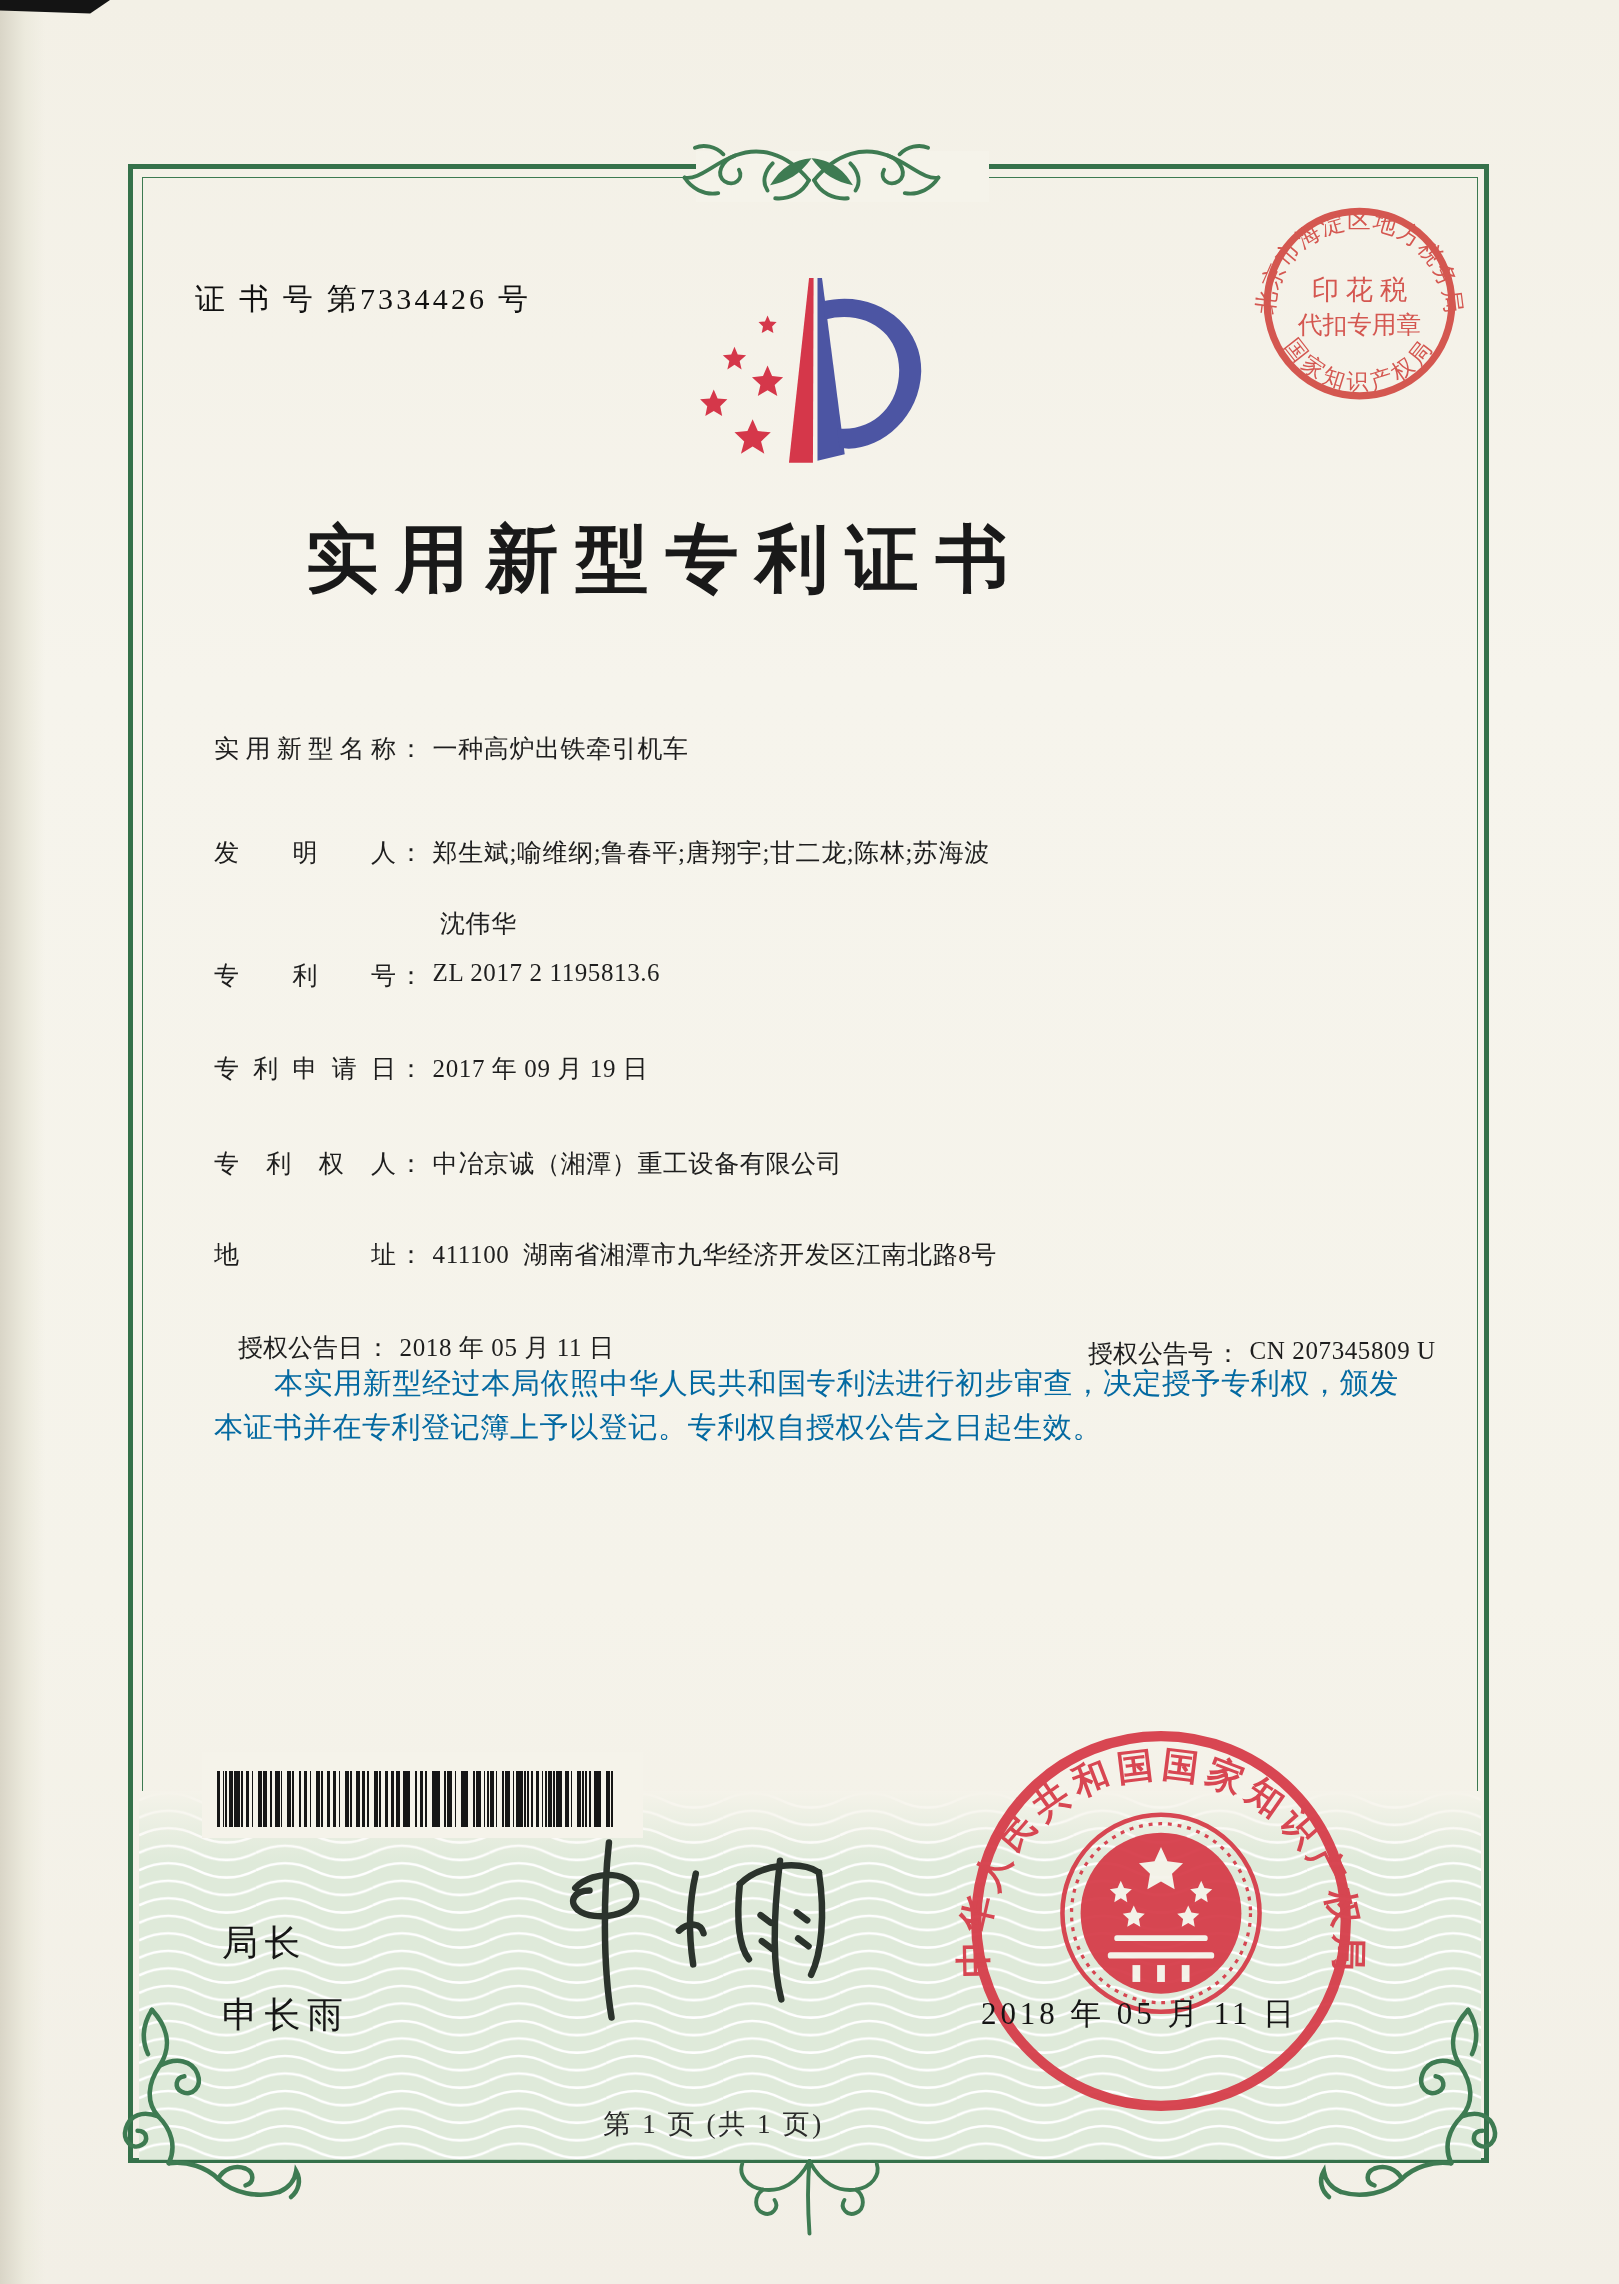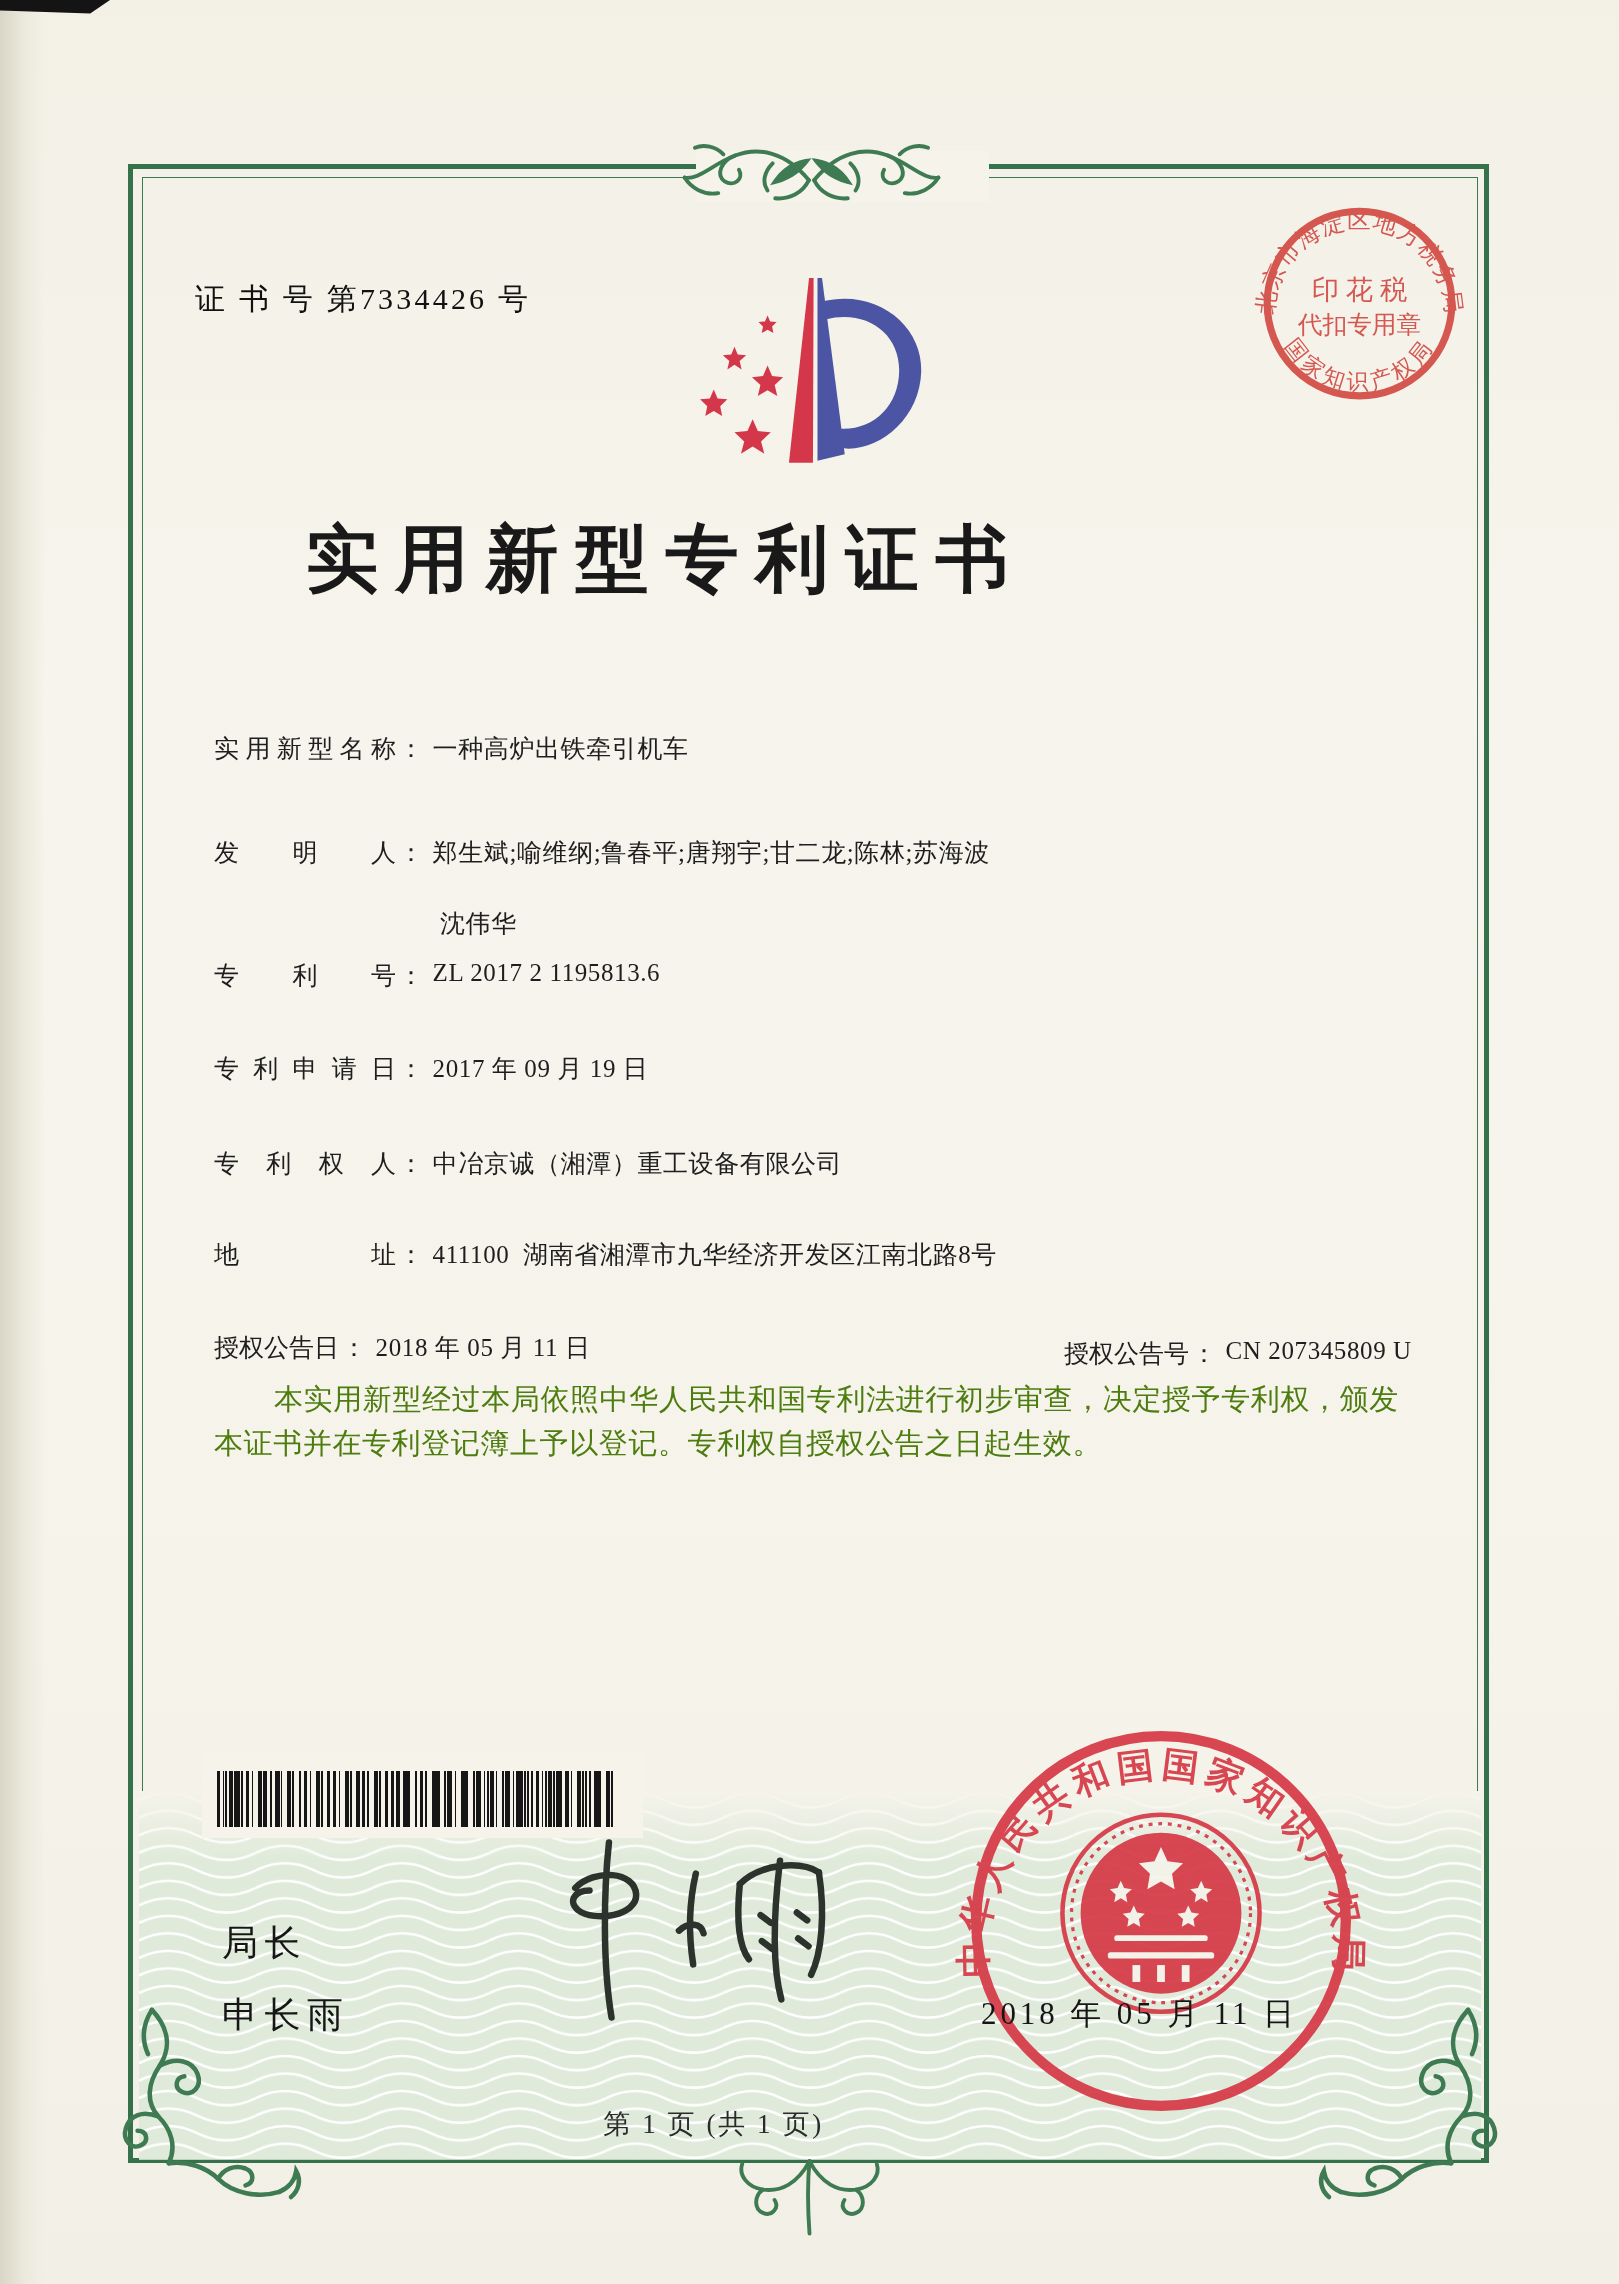--- a/index.html
+++ b/index.html
@@ -25,23 +25,23 @@
   
   .certno{left:195px;top:279px;font-size:30px;letter-spacing:3.2px;color:#111;}
   .title{left:0;top:511px;width:1314px;text-align:center;font-size:73px;font-weight:bold;
     letter-spacing:17px;text-indent:17px;color:#191919;}
   
   .frow{left:214px;height:40px;font-size:25px;white-space:nowrap;}
   .flabel{display:inline-block;width:182px;text-align:justify;text-align-last:justify;vertical-align:top;}
   .colon{display:inline-block;margin:0 9px 0 2.6px;vertical-align:top;}
   .fvalue{display:inline-block;white-space:pre-wrap;vertical-align:top;letter-spacing:0.6px;}
   .grant2{position:absolute;left:850px;top:6px;}
-  .glabel{display:inline-block;vertical-align:top;}
-  
-  .paras{left:214px;top:1361px;width:1208px;font-size:29px;line-height:44px;color:#4d7c0f;margin-top:16px;}
+  .glabel{display:inline-block;vertical-align:top;margin-left:24px;}
+  
+  .paras{left:214px;top:1361px;width:1208px;font-size:29px;line-height:44px;color:#0369a1;}
   .paras p{margin:0;text-indent:60px;letter-spacing:0.6px;}
   
   .bc-quiet{left:202px;top:1752px;width:441px;height:86px;background:#f5f3ea;}
   .barcode{left:217px;top:1771px;width:400px;height:56px;background:
     repeating-linear-gradient(90deg,#161616 0 3.2px,rgba(0,0,0,0) 3.2px 5.8px,#161616 5.8px 7.1px,rgba(0,0,0,0) 7.1px 11.7px,#161616 11.7px 15.6px,rgba(0,0,0,0) 15.6px 17.5px,#161616 17.5px 19px,rgba(0,0,0,0) 19px 24px,#161616 24px 26px,rgba(0,0,0,0) 26px 29px),
     repeating-linear-gradient(90deg,rgba(0,0,0,0) 0 8.4px,#161616 8.4px 10.4px,rgba(0,0,0,0) 10.4px 19px,#161616 19px 23px,rgba(0,0,0,0) 23px 30.5px,#161616 30.5px 32px,rgba(0,0,0,0) 32px 40px);}
   
   .director-title{left:222px;top:1919px;font-size:36px;letter-spacing:6.5px;color:#161616;}
   .director-name{left:222px;top:1991px;font-size:36px;letter-spacing:6.5px;color:#161616;}
   .signature{left:526px;top:1836px;}

